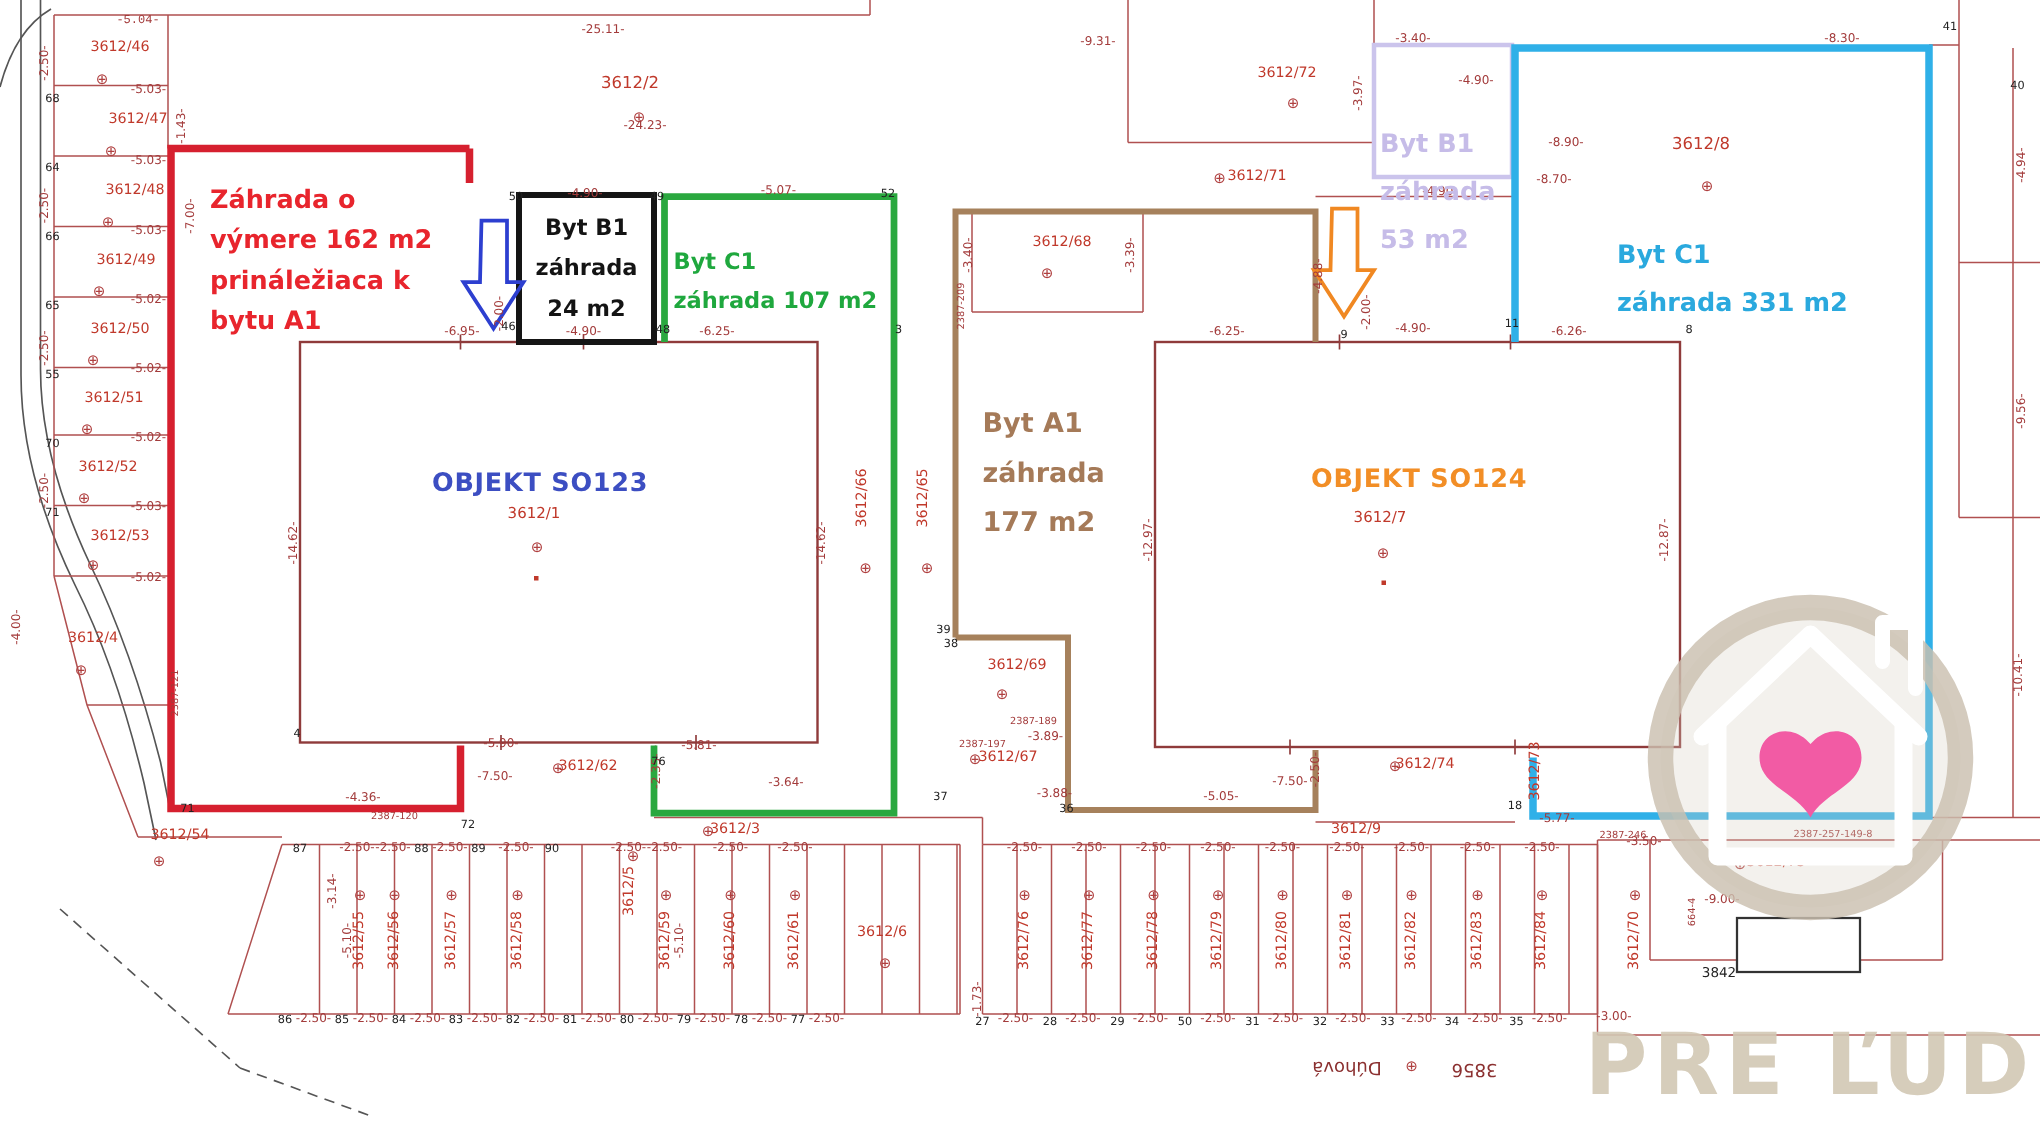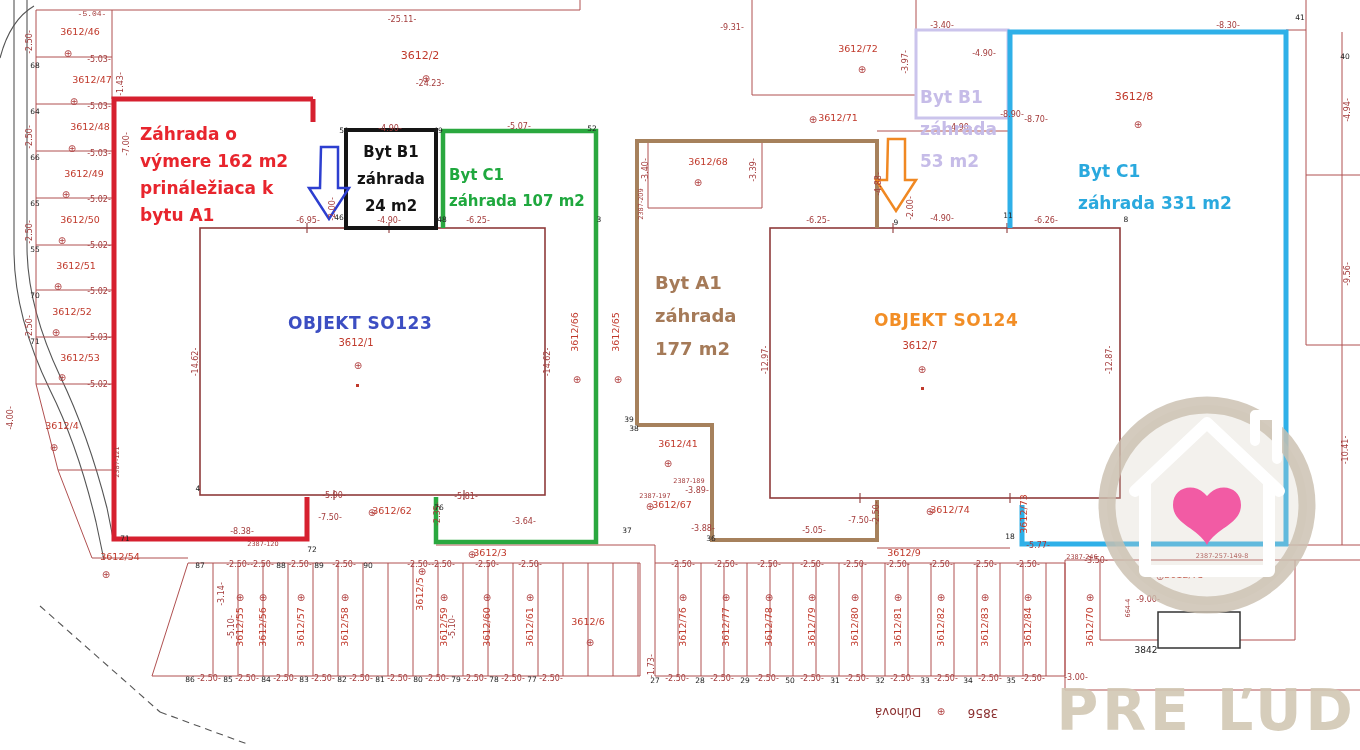--- a/index.html
+++ b/index.html
@@ -105,21 +105,21 @@
       <span class="lbl parcel" style="left: 838px; top: 118px; transform: translate(-50%, -50%) rotate(0deg);">3612/71</span>
       <span class="lbl marker" style="left: 813px; top: 120px; transform: translate(-50%, -50%) rotate(0deg);">⊕</span>
       <span class="lbl parcel" style="left: 708px; top: 162px; transform: translate(-50%, -50%) rotate(0deg);">3612/68</span>
       <span class="lbl marker" style="left: 698px; top: 183px; transform: translate(-50%, -50%) rotate(0deg);">⊕</span>
       <span class="lbl parcel" style="left: 1134px; top: 96px; font-size: 11px; transform: translate(-50%, -50%) rotate(0deg);">3612/8</span>
       <span class="lbl marker" style="left: 1138px; top: 125px; transform: translate(-50%, -50%) rotate(0deg);">⊕</span>
       <span class="lbl parcel" style="left: 356px; top: 343px; font-size: 10px; transform: translate(-50%, -50%) rotate(0deg);">3612/1</span>
       <span class="lbl marker" style="left: 358px; top: 366px; transform: translate(-50%, -50%) rotate(0deg);">⊕</span>
       <span class="lbl parcel" style="left: 920px; top: 346px; font-size: 10px; transform: translate(-50%, -50%) rotate(0deg);">3612/7</span>
       <span class="lbl marker" style="left: 922px; top: 370px; transform: translate(-50%, -50%) rotate(0deg);">⊕</span>
-      <span class="lbl parcel" style="left: 678px; top: 444px; transform: translate(-50%, -50%) rotate(0deg);">3612/41</span>
+      <span class="lbl parcel" style="left: 678px; top: 444px; transform: translate(-50%, -50%) rotate(0deg);">3612/69</span>
       <span class="lbl marker" style="left: 668px; top: 464px; transform: translate(-50%, -50%) rotate(0deg);">⊕</span>
       <span class="lbl parcel" style="left: 672px; top: 505px; transform: translate(-50%, -50%) rotate(0deg);">3612/67</span>
       <span class="lbl marker" style="left: 650px; top: 507px; transform: translate(-50%, -50%) rotate(0deg);">⊕</span>
       <span class="lbl parcel" style="left: 392px; top: 511px; transform: translate(-50%, -50%) rotate(0deg);">3612/62</span>
       <span class="lbl marker" style="left: 372px; top: 513px; transform: translate(-50%, -50%) rotate(0deg);">⊕</span>
       <span class="lbl parcel" style="left: 490px; top: 553px; transform: translate(-50%, -50%) rotate(0deg);">3612/3</span>
       <span class="lbl marker" style="left: 472px; top: 555px; transform: translate(-50%, -50%) rotate(0deg);">⊕</span>
       <span class="lbl parcel" style="left: 588px; top: 622px; transform: translate(-50%, -50%) rotate(0deg);">3612/6</span>
       <span class="lbl marker" style="left: 590px; top: 643px; transform: translate(-50%, -50%) rotate(0deg);">⊕</span>
       <span class="lbl parcel" style="left: 904px; top: 553px; transform: translate(-50%, -50%) rotate(0deg);">3612/9</span>
@@ -168,21 +168,21 @@
       <span class="lbl marker" style="left: 1028px; top: 598px; transform: translate(-50%, -50%) rotate(0deg);">⊕</span>
       <span class="lbl parcel" style="left: 1090px; top: 627px; transform: translate(-50%, -50%) rotate(-90deg);">3612/70</span>
       <span class="lbl marker" style="left: 1090px; top: 598px; transform: translate(-50%, -50%) rotate(0deg);">⊕</span>
       <span class="lbl dim" style="left: 92px; top: 14px; transform: translate(-50%, -50%) rotate(0deg); font-family: Liberation Mono, monospace;">-5.04-</span>
       <span class="lbl dim" style="left: 402px; top: 20px; transform: translate(-50%, -50%) rotate(0deg);">-25.11-</span>
       <span class="lbl dim" style="left: 430px; top: 84px; transform: translate(-50%, -50%) rotate(0deg); text-align: center;">-24.23-</span>
       <span class="lbl dim" style="left: 732px; top: 28px; transform: translate(-50%, -50%) rotate(0deg);">-9.31-</span>
       <span class="lbl dim" style="left: 942px; top: 26px; transform: translate(-50%, -50%) rotate(0deg);">-3.40-</span>
       <span class="lbl dim" style="left: 984px; top: 54px; transform: translate(-50%, -50%) rotate(0deg);">-4.90-</span>
       <span class="lbl dim" style="left: 1228px; top: 26px; transform: translate(-50%, -50%) rotate(0deg);">-8.30-</span>
-      <span class="lbl dim" style="left: 1012px; top: 95px; transform: translate(-50%, -50%) rotate(0deg); margin-top: 20px;">-8.90-</span>
+      <span class="lbl dim" style="left: 1044px; top: 95px; transform: translate(-50%, -50%) rotate(0deg);">-8.90-</span>
       <span class="lbl dim" style="left: 1036px; top: 120px; transform: translate(-50%, -50%) rotate(0deg);">-8.70-</span>
       <span class="lbl dim" style="left: 906px; top: 62px; transform: translate(-50%, -50%) rotate(-90deg);">-3.97-</span>
       <span class="lbl dim" style="left: 960px; top: 128px; transform: translate(-50%, -50%) rotate(0deg);">-4.90-</span>
       <span class="lbl dim" style="left: 1348px; top: 110px; transform: translate(-50%, -50%) rotate(-90deg);">-4.94-</span>
       <span class="lbl dim" style="left: 1348px; top: 274px; transform: translate(-50%, -50%) rotate(-90deg);">-9.56-</span>
       <span class="lbl dim" style="left: 1346px; top: 450px; transform: translate(-50%, -50%) rotate(-90deg);">-10.41-</span>
       <span class="lbl dim" style="left: 99px; top: 60px; transform: translate(-50%, -50%) rotate(0deg);">-5.03-</span>
       <span class="lbl dim" style="left: 99px; top: 107px; transform: translate(-50%, -50%) rotate(0deg);">-5.03-</span>
       <span class="lbl dim" style="left: 99px; top: 154px; transform: translate(-50%, -50%) rotate(0deg);">-5.03-</span>
       <span class="lbl dim" style="left: 99px; top: 200px; transform: translate(-50%, -50%) rotate(0deg);">-5.02-</span>
@@ -203,21 +203,21 @@
       <span class="lbl dim" style="left: 333px; top: 209px; transform: translate(-50%, -50%) rotate(-90deg);">-2.00-</span>
       <span class="lbl dim" style="left: 390px; top: 129px; transform: translate(-50%, -50%) rotate(0deg);">-4.90-</span>
       <span class="lbl dim" style="left: 519px; top: 127px; transform: translate(-50%, -50%) rotate(0deg);">-5.07-</span>
       <span class="lbl dim" style="left: 196px; top: 362px; transform: translate(-50%, -50%) rotate(-90deg);">-14.62-</span>
       <span class="lbl dim" style="left: 548px; top: 362px; transform: translate(-50%, -50%) rotate(-90deg);">-14.62-</span>
       <span class="lbl dim" style="left: 334px; top: 496px; transform: translate(-50%, -50%) rotate(0deg);">-5.90-</span>
       <span class="lbl dim" style="left: 466px; top: 497px; transform: translate(-50%, -50%) rotate(0deg);">-5.81-</span>
       <span class="lbl dim" style="left: 330px; top: 518px; transform: translate(-50%, -50%) rotate(0deg);">-7.50-</span>
       <span class="lbl dim" style="left: 524px; top: 522px; transform: translate(-50%, -50%) rotate(0deg);">-3.64-</span>
       <span class="lbl dim" style="left: 438px; top: 514px; transform: translate(-50%, -50%) rotate(-90deg);">-2.35-</span>
-      <span class="lbl dim" style="left: 242px; top: 532px; transform: translate(-50%, -50%) rotate(0deg);">-8.38-</span>
+      <span class="lbl dim" style="left: 242px; top: 532px; transform: translate(-50%, -50%) rotate(0deg);">-4.36-</span>
       <span class="lbl dim" style="left: 646px; top: 170px; transform: translate(-50%, -50%) rotate(-90deg);">-3.40-</span>
       <span class="lbl dim" style="left: 754px; top: 170px; transform: translate(-50%, -50%) rotate(-90deg);">-3.39-</span>
       <span class="lbl dim" style="left: 879px; top: 184px; transform: translate(-50%, -50%) rotate(-90deg);">-4.88-</span>
       <span class="lbl dim" style="left: 697px; top: 491px; transform: translate(-50%, -50%) rotate(0deg);">-3.89-</span>
       <span class="lbl dim" style="left: 703px; top: 529px; transform: translate(-50%, -50%) rotate(0deg);">-3.88-</span>
       <span class="lbl dim" style="left: 818px; top: 221px; transform: translate(-50%, -50%) rotate(0deg);">-6.25-</span>
       <span class="lbl dim" style="left: 942px; top: 219px; transform: translate(-50%, -50%) rotate(0deg);">-4.90-</span>
       <span class="lbl dim" style="left: 1046px; top: 221px; transform: translate(-50%, -50%) rotate(0deg);">-6.26-</span>
       <span class="lbl dim" style="left: 911px; top: 208px; transform: translate(-50%, -50%) rotate(-90deg);">-2.00-</span>
       <span class="lbl dim" style="left: 766px; top: 360px; transform: translate(-50%, -50%) rotate(-90deg);">-12.97-</span>

